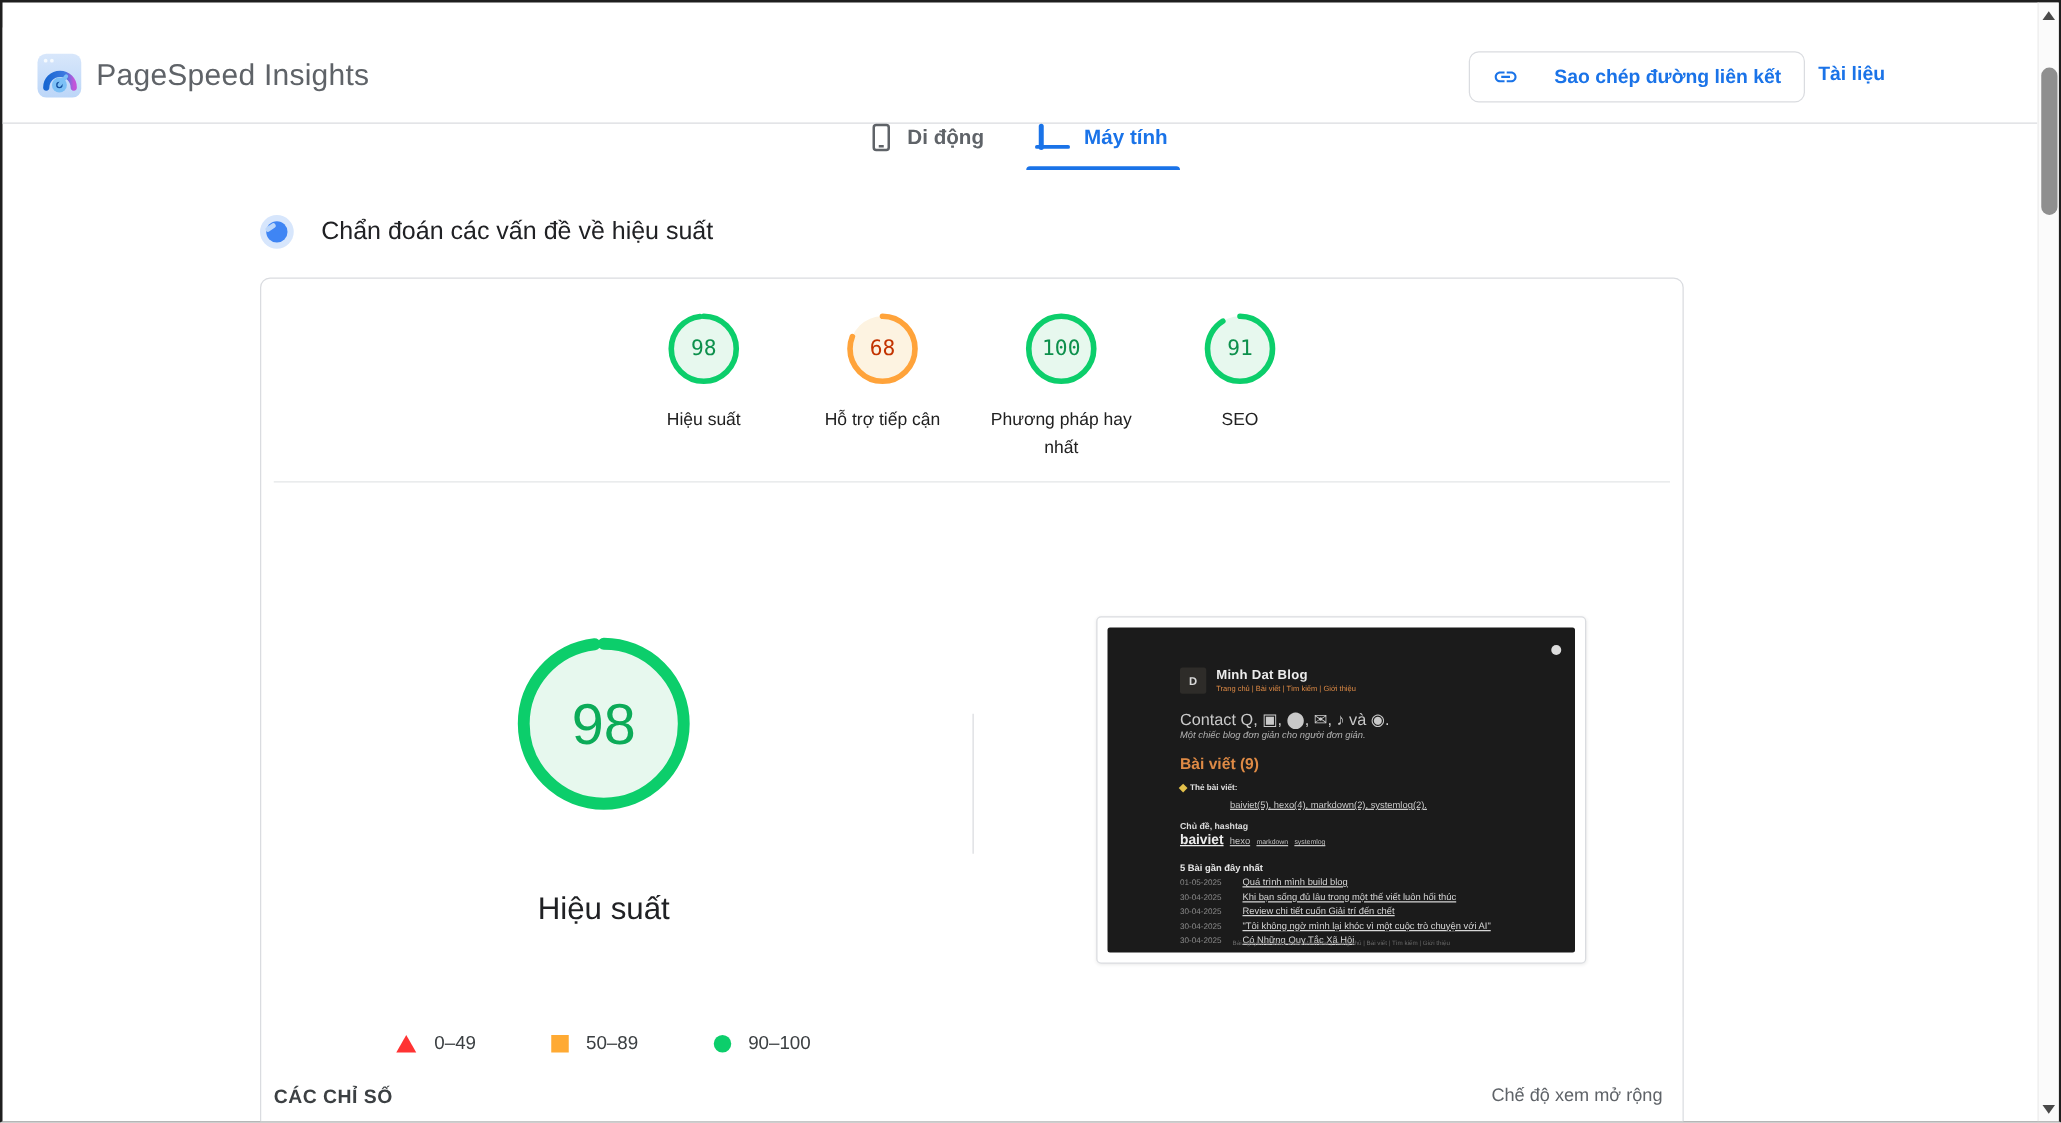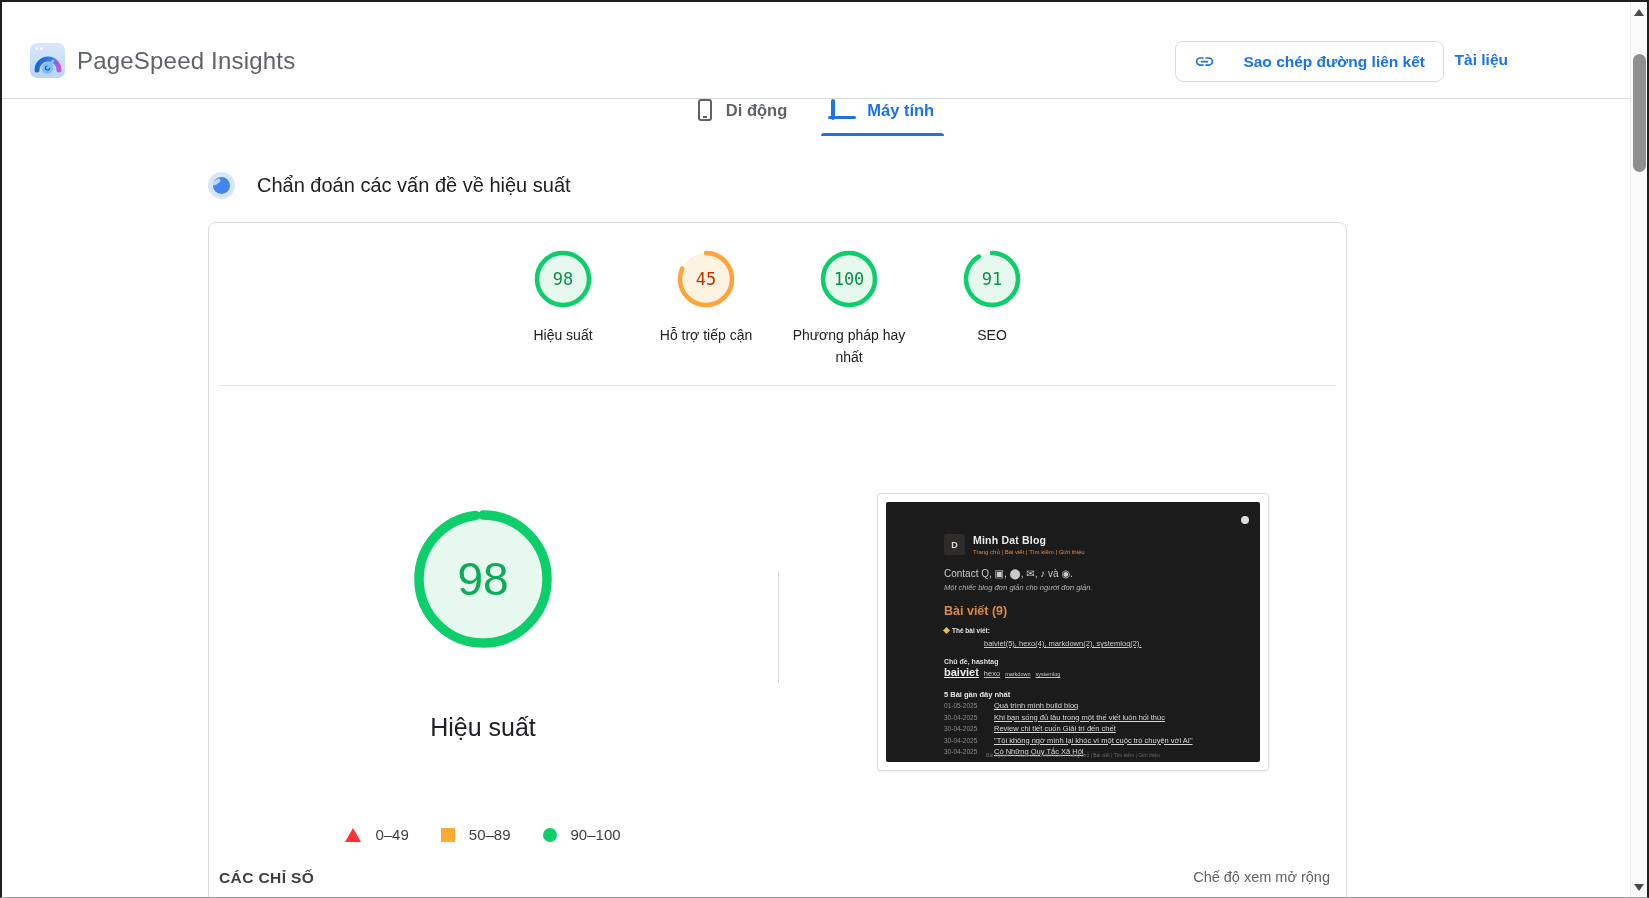--- a/index.html
+++ b/index.html
@@ -57,40 +57,40 @@
   .hr1 { position:absolute; top:162px; left:10px; right:10px; height:1px; background:#e3e6e8; }
 
   
   .big-gauge { position:absolute; left:202px; top:284px; width:144px; height:144px; }
   .big-gauge svg { transform:rotate(-90deg); }
   .big-num { position:absolute; inset:0; display:flex; align-items:center; justify-content:center; font-size:46px; color:#0cab58; }
   .perf-label { position:absolute; left:74px; top:490px; width:400px; text-align:center; font-size:25px; color:#202124; }
   .disclaimer { position:absolute; left:34px; top:536px; width:480px; text-align:center; font-size:14px; line-height:25px; color:#5f6368; }
   .disclaimer a { color:#1a73e8; text-decoration:none; cursor:pointer; }
 
-  .legend { position:absolute; left:34px; top:603px; width:480px; display:flex; justify-content:center; gap:32px; align-items:center; }
+  .legend { position:absolute; left:34px; top:603px; width:480px; display:flex; justify-content:center; gap:60px; align-items:center; }
   .legend-item { display:flex; align-items:center; gap:14px; font-size:15px; color:#3c4043; }
   .tri { width:0; height:0; border-left:8px solid transparent; border-right:8px solid transparent; border-bottom:14px solid #ff3333; }
   .sq { width:14px; height:14px; background:#ffaa33; }
   .ci { width:14px; height:14px; border-radius:50%; background:#0cce6b; }
 
   .vdiv { position:absolute; left:569px; top:348px; width:1px; height:112px; background:#dadce0; }
 
   
   .shot { position:absolute; left:668px; top:270px; width:392px; height:278px; background:#fff; border:1px solid #dadce0;
     border-radius:4px; padding:8px; box-shadow:0 1px 3px rgba(0,0,0,.08); }
   .shot-inner { width:100%; height:100%; background:#1b1b1b; border-radius:2px; position:relative; overflow:hidden;
     font-family:"Liberation Sans", sans-serif; }
   .theme-dot { position:absolute; right:11px; top:14px; width:8px; height:8px; border-radius:50%; background:#dcdcdc; }
   .site-head { position:absolute; left:58px; top:32px; display:flex; gap:8px; align-items:flex-start; }
   .site-logo { width:21px; height:21px; background:#2e2c29; color:#d9d9d9; font-size:9px; font-weight:bold;
     display:flex; align-items:center; justify-content:center; border-radius:2px; }
   .site-title { font-size:10.5px; font-weight:bold; color:#ececec; letter-spacing:.2px; }
   .site-nav { font-size:6px; color:#de8a45; margin-top:3px; }
-  .site-contact { position:absolute; left:58px; top:66px; font-size:10px; color:#c9c9c9; }
+  .site-contact { position:absolute; left:58px; top:66px; font-size:13px; color:#c9c9c9; }
   .site-tagline { position:absolute; left:58px; top:81px; font-size:7.5px; color:#b3b3b3; font-style:italic; }
   .site-h2 { position:absolute; left:58px; top:102px; font-size:12.5px; font-weight:bold; color:#de8a45; }
   .site-tags-label { position:absolute; left:58px; top:125px; font-size:6.5px; font-weight:bold; color:#e0e0e0; display:flex; align-items:center; gap:3px; }
   .tag-ic { width:5px; height:5px; background:#e3c04a; transform:rotate(45deg); display:inline-block; }
   .site-tags { position:absolute; left:70px; top:137px; font-size:7.5px; color:#cccccc; text-decoration:underline;padding-left:28px; }
   .site-topics-label { position:absolute; left:58px; top:156px; font-size:7px; font-weight:bold; color:#dddddd; }
   .site-cloud { position:absolute; left:58px; top:164px; display:flex; align-items:baseline; gap:5px; color:#c4c4c4; }
   .site-cloud span { text-decoration:underline; }
   .cloud-a { font-size:11px; font-weight:bold; color:#ececec; }
   .cloud-b { font-size:7.5px; }
@@ -178,21 +178,21 @@
         <div class="gauge-num">98</div>
       </div>
       <div class="gauge-label">Hiệu suất</div>
     </div>
     <div class="gauge-item g-avg">
       <div class="gauge-wrap">
         <svg width="60" height="60" viewBox="0 0 60 60">
           <circle cx="30" cy="30" r="26" fill="#fdf3e1" stroke="none"></circle>
           <circle cx="30" cy="30" r="26" fill="none" stroke="#ffa33a" stroke-width="4.5" stroke-linecap="round" stroke-dasharray="132.3238825692021 163.36281798666926"></circle>
         </svg>
-        <div class="gauge-num">45</div>
+        <div class="gauge-num">68</div>
       </div>
       <div class="gauge-label">Hỗ trợ tiếp cận</div>
     </div>
     <div class="gauge-item g-good">
       <div class="gauge-wrap">
         <svg width="60" height="60" viewBox="0 0 60 60">
           <circle cx="30" cy="30" r="26" fill="#e7f8ee" stroke="none"></circle>
           <circle cx="30" cy="30" r="26" fill="none" stroke="#0cce6b" stroke-width="4.5" stroke-linecap="round" stroke-dasharray="163.36281798666926 163.36281798666926"></circle>
         </svg>
         <div class="gauge-num">100</div>

